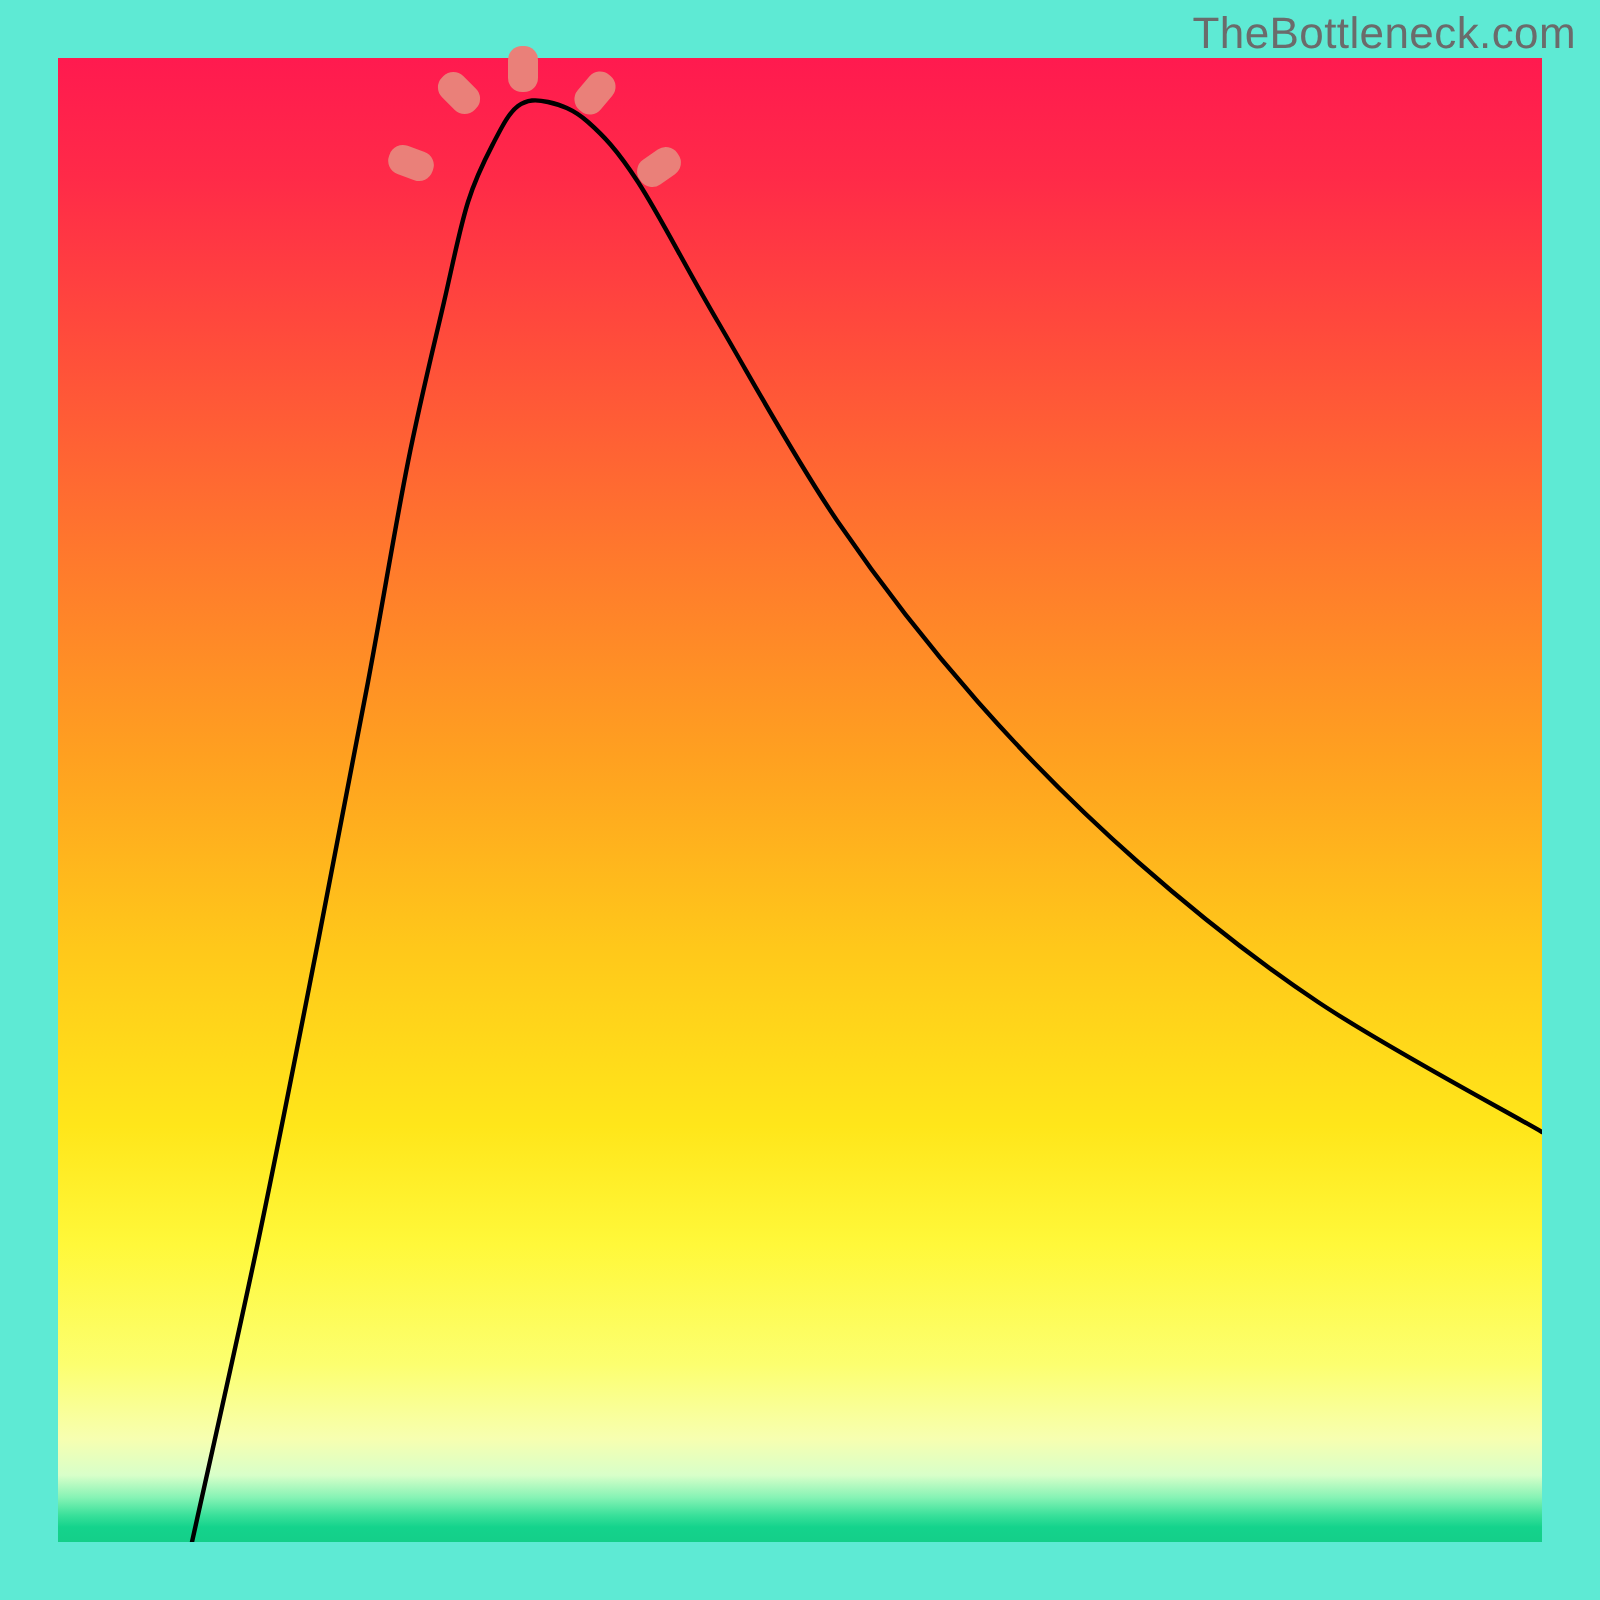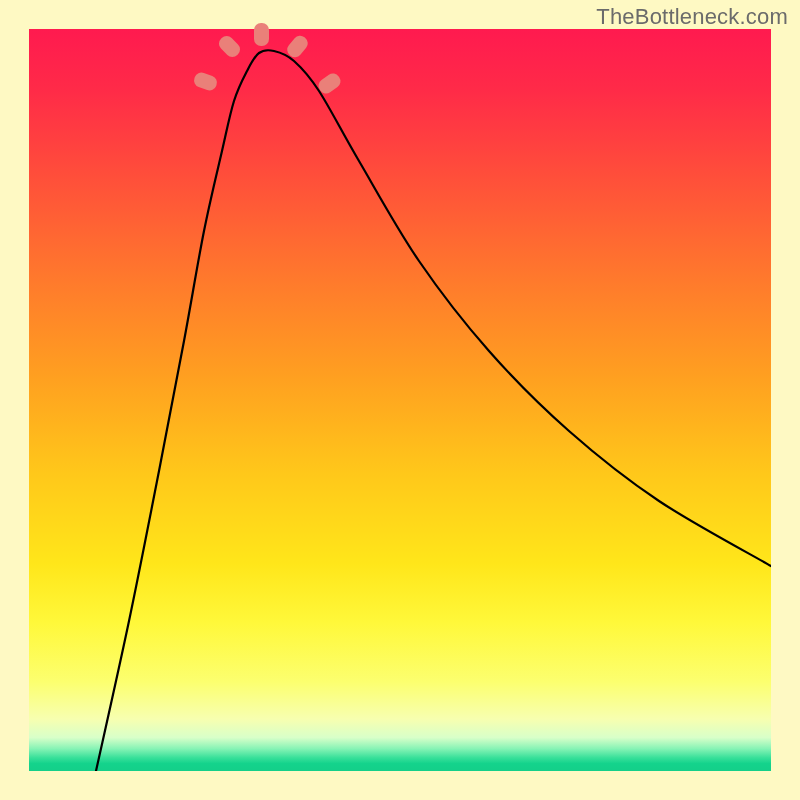--- a/index.html
+++ b/index.html
@@ -8,21 +8,21 @@
     width: 800px;
     height: 800px;
     background: #000;
     overflow: hidden;
     font-family: Arial, Helvetica, sans-serif;
   }
   .frame {
     position: relative;
     width: 800px;
     height: 800px;
-    background: #fef9c3;
+    background: #5eead4;
   }
   .plot {
     position: absolute;
     left: 29px;
     top: 29px;
     width: 742px;
     height: 742px;
     background: linear-gradient(
       to bottom,
       #ff1a4f 0%,

